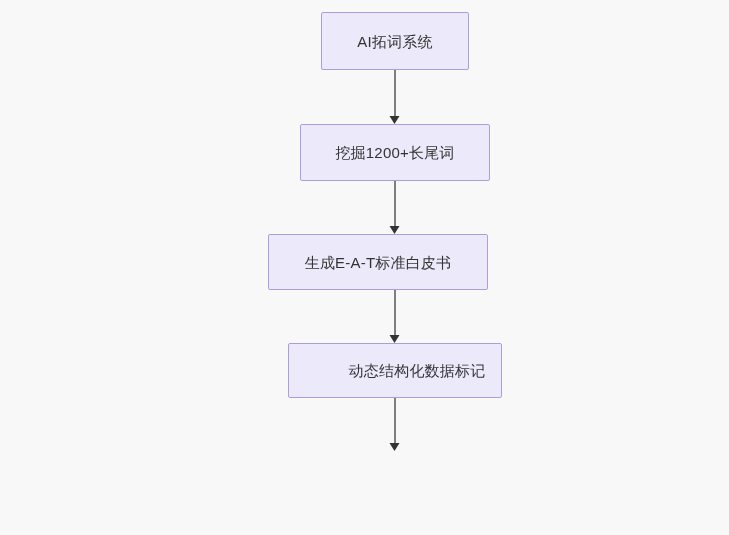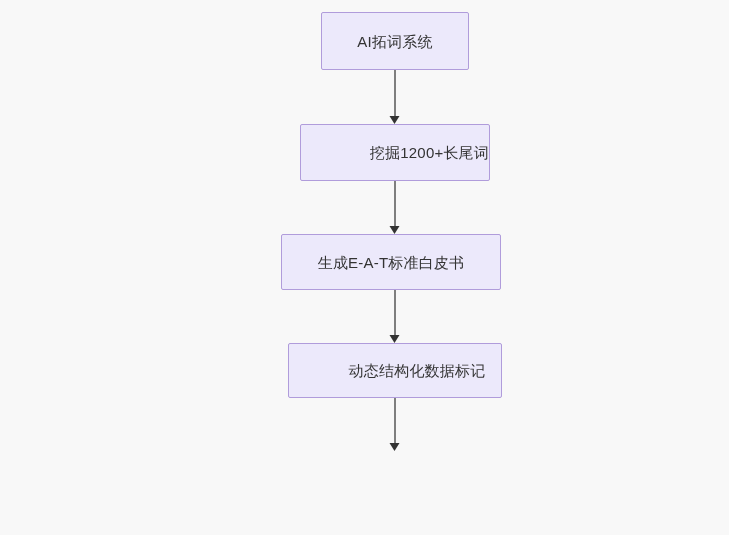--- a/index.html
+++ b/index.html
@@ -67,30 +67,30 @@
 
   <div class="node" id="node-1" style="left:297px; top:12px; width:148px; height:58px;">
     <span class="node-label">AI拓词系统</span>
   </div>
 
   <div class="edge" style="left:371px; top:70px; height:54px;">
     <div class="edge-line" style="height:46px;"></div>
     <div class="edge-arrow" style="top:46px;"></div>
   </div>
 
-  <div class="node" id="node-2" style="left:276px; top:124px; width:190px; height:57px;justify-content:flex-end;">
+  <div class="node" id="node-2" style="left:276px; top:124px; width:190px; height:57px;">
     <span class="node-label">挖掘1200+长尾词</span>
   </div>
 
   <div class="edge" style="left:371px; top:181px; height:53px;">
     <div class="edge-line" style="height:45px;"></div>
     <div class="edge-arrow" style="top:45px;"></div>
   </div>
 
-  <div class="node" id="node-3" style="left:257px; top:234px; width:220px; height:56px;">
+  <div class="node" id="node-3" style="left:244px; top:234px; width:220px; height:56px;">
     <span class="node-label">生成E-A-T标准白皮书</span>
   </div>
 
   <div class="edge" style="left:371px; top:290px; height:53px;">
     <div class="edge-line" style="height:45px;"></div>
     <div class="edge-arrow" style="top:45px;"></div>
   </div>
 
   <div class="node" id="node-4" style="left:264px; top:343px; width:214px; height:55px;padding-left:44px;">
     <span class="node-label">动态结构化数据标记</span>

